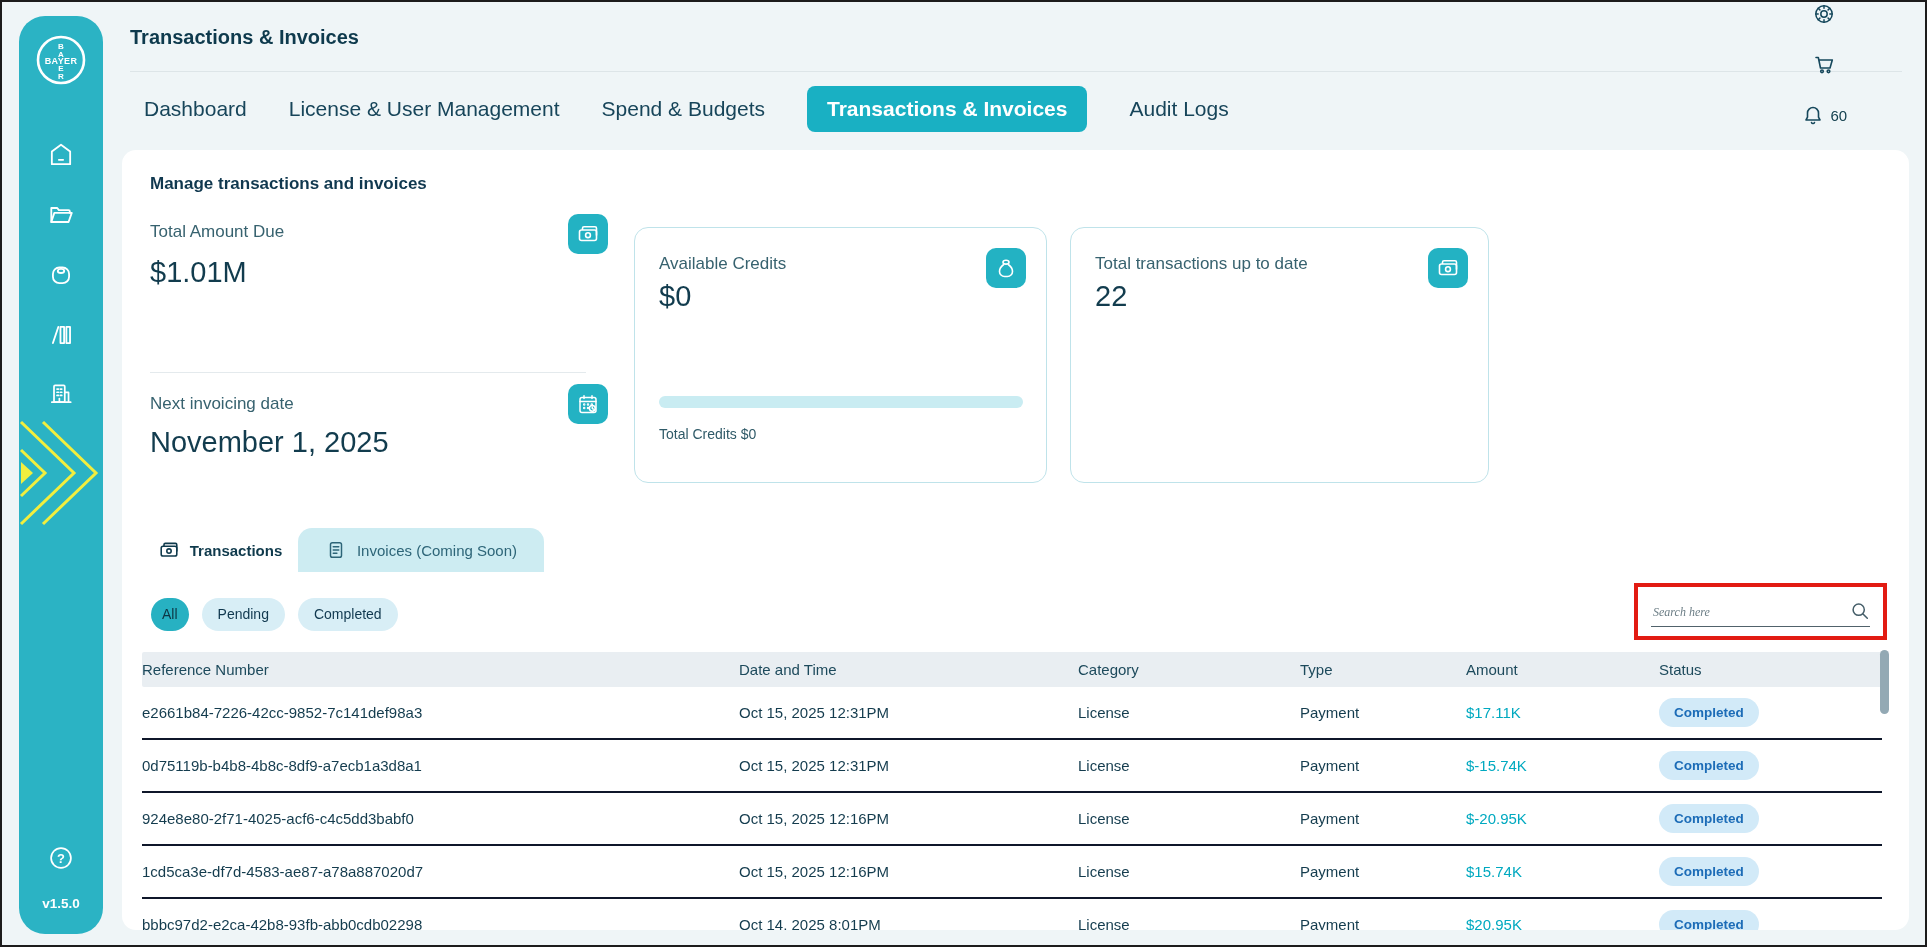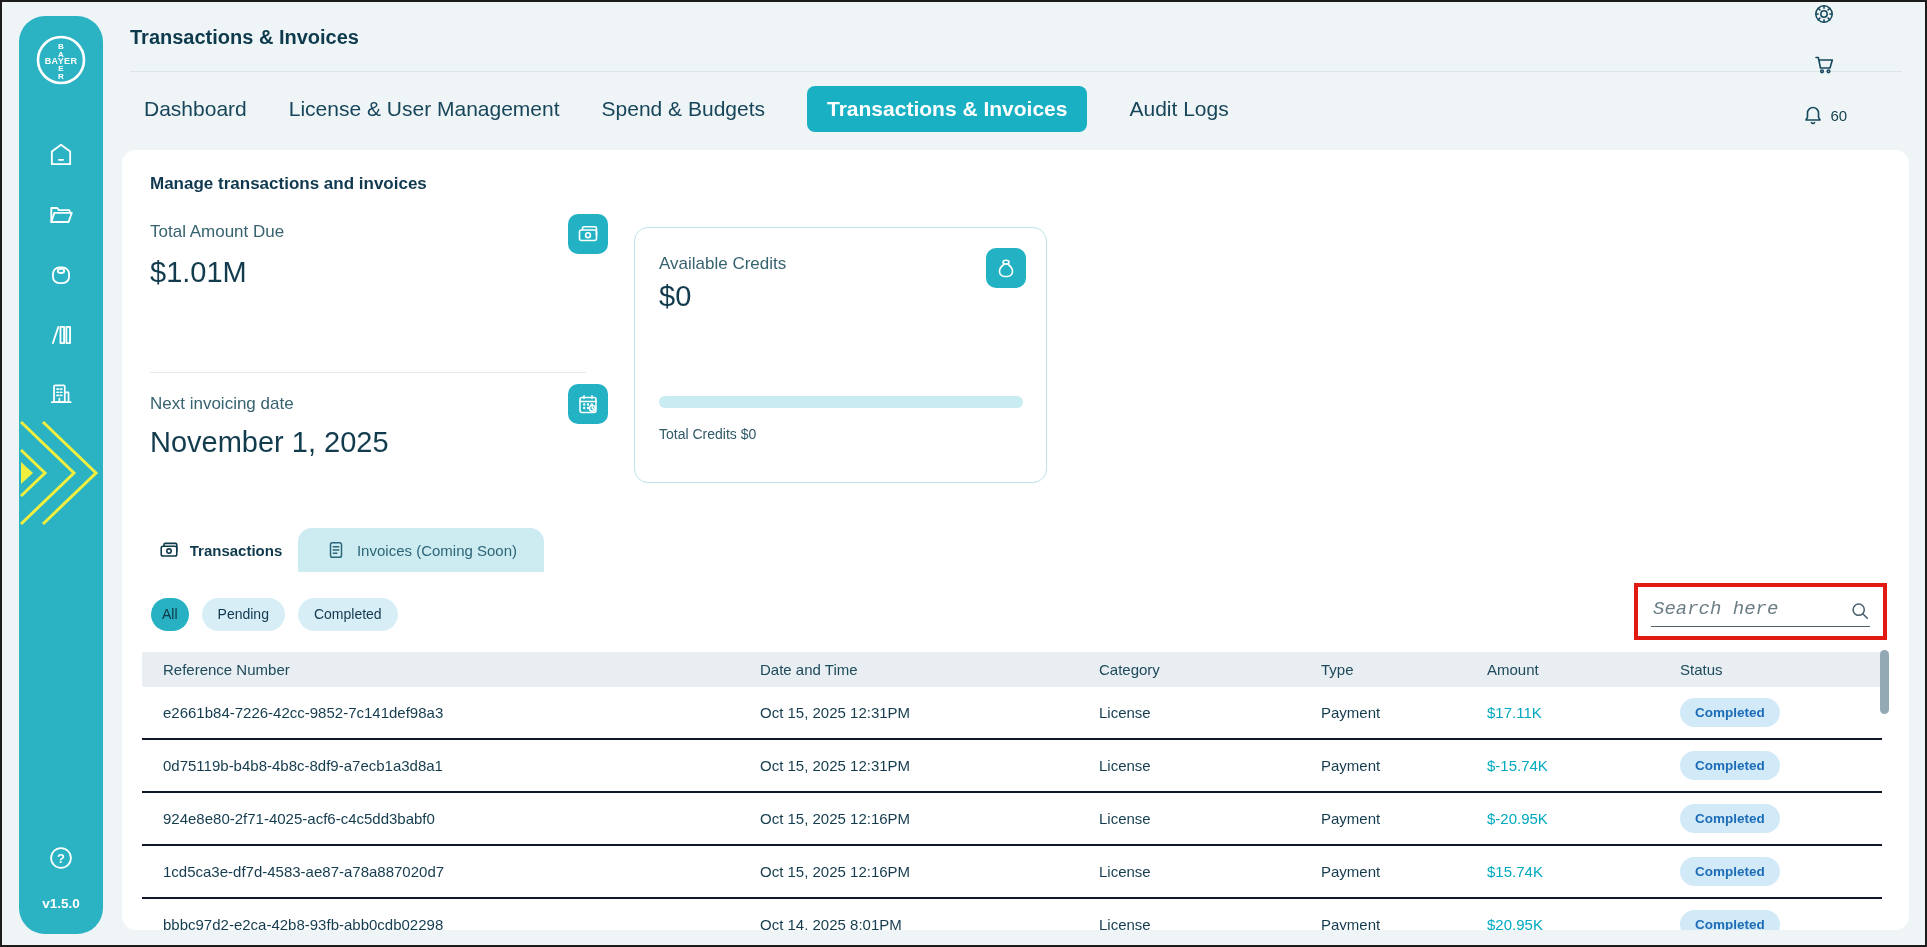--- a/index.html
+++ b/index.html
@@ -63,25 +63,25 @@
   .tab2.trans { width:156px; background:#fff; font-weight:bold; color:#0f3a4c; }
   .tab2.inv { width:246px; background:#cdecf2; color:#2d6578; }
 
   
   .panel2 { position:absolute; left:120px; top:570px; width:1787px; height:358px; background:#fff; border-radius:14px 14px 14px 14px; overflow:hidden; }
   .filters { position:absolute; left:29px; top:26px; display:flex; gap:13px; }
   .pill { height:33px; padding:0 16px; border-radius:17px; background:#d8eef6; color:#10384f; font-size:14px; line-height:33px; cursor:pointer; }
   .pill.active { background:#27b1c2; padding:0 11px; color:#0d3645; }
   .search-wrap { position:absolute; left:1512px; top:11px; width:253px; height:57px; border:4px solid #e21b12; }
   .search-field { position:absolute; left:13px; right:13px; bottom:9px; height:32px; border-bottom:1.5px solid #51626b; }
-  .search-field input { position:absolute; left:2px; bottom:6px; width:180px; border:none; outline:none; background:transparent; font-size:19px; color:#123c4e; font-family:Liberation Mono, monospace; }
+  .search-field input { position:absolute; left:2px; bottom:6px; width:180px; border:none; outline:none; background:transparent; font-size:12px; color:#123c4e; font-family:Liberation Serif, serif; }
   .search-field input::placeholder { font-style:italic; color:#6b7d85; }
   .search-icon { position:absolute; right:0; bottom:5px; width:20px; height:20px; cursor:pointer; }
   .table { position:absolute; left:20px; top:80px; width:1740px; }
-  .thead, .trow { display:grid; grid-template-columns:597px 339px 222px 166px 193px 1fr; align-items:center; padding-left:21px; }
+  .thead, .trow { display:grid; grid-template-columns:597px 339px 222px 166px 193px 1fr; align-items:center; }
   .thead { background:#e9eef2; height:35px; font-size:15px; color:#1d4a5c; border-radius:2px; }
   .trow { height:53px; font-size:15px; color:#143c4e; border-bottom:2px solid #0f172a; cursor:default; }
   .amount { color:#00a9c0; }
   .status-pill { display:inline-block; background:#d2eaf8; color:#1c6cb7; font-weight:bold; font-size:13.5px; padding:7px 15px; border-radius:15px; }
   .scroll-thumb { position:absolute; left:1758px; top:78px; width:9px; height:64px; background:#93a9b4; border-radius:5px; cursor:pointer; }
 </style>
 </head>
 <body>
 
 <div class="page">
@@ -272,20 +272,31 @@
         <svg viewBox="0 0 24 24" fill="none" stroke="#fff" stroke-width="1.6" stroke-linejoin="round" stroke-linecap="round">
           <path d="M9.7 8.5 C6.8 10.6 5.5 13 5.5 15.4 A5.1 5.1 0 0 0 10.6 20.5 h2.8 a5.1 5.1 0 0 0 5.1-5.1 c0-2.4-1.3-4.8-4.2-6.9"></path>
           <ellipse cx="12" cy="6.2" rx="3" ry="1.9"></ellipse>
         </svg>
       </div>
       <div class="stat-value">$0</div>
       <div class="progress"></div>
       <div class="total-credits">Total Credits $0</div>
     </div>
 
+    <div class="card txcount">
+      <div class="stat-label">Total transactions up to date</div>
+      <div class="iconbtn">
+        <svg viewBox="0 0 24 24" fill="none" stroke="#fff" stroke-width="1.6" stroke-linejoin="round">
+          <path d="M6.5 8 V6.3 a1.5 1.5 0 0 1 1.5-1.5 H19 a1.5 1.5 0 0 1 1.5 1.5 V13.5"></path>
+          <rect x="3.5" y="8" width="17" height="10.5" rx="2"></rect>
+            <circle cx="12" cy="13.2" r="2.4"></circle>
+        </svg>
+      </div>
+      <div class="stat-value">22</div>
+    </div>
   </div>
 
   <div class="tabs2">
     <div class="tab2 trans">
       <svg viewBox="0 0 24 24" fill="none" stroke="#0f3a4c" stroke-width="1.7" stroke-linejoin="round">
         <path d="M6.5 8 V6.3 a1.5 1.5 0 0 1 1.5-1.5 H19 a1.5 1.5 0 0 1 1.5 1.5 V13.5"></path>
         <rect x="3.5" y="8" width="17" height="10.5" rx="2"></rect>
           <circle cx="12" cy="13.2" r="2.4"></circle>
       </svg>
       <span>Transactions</span>

